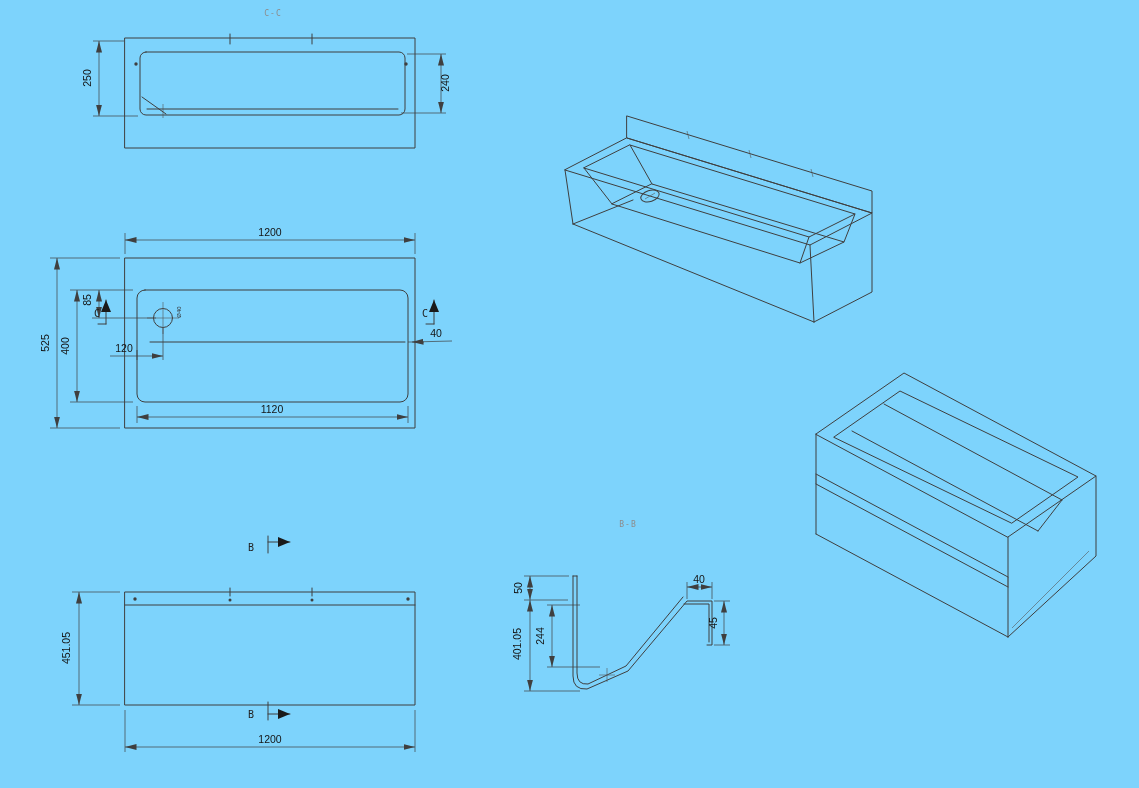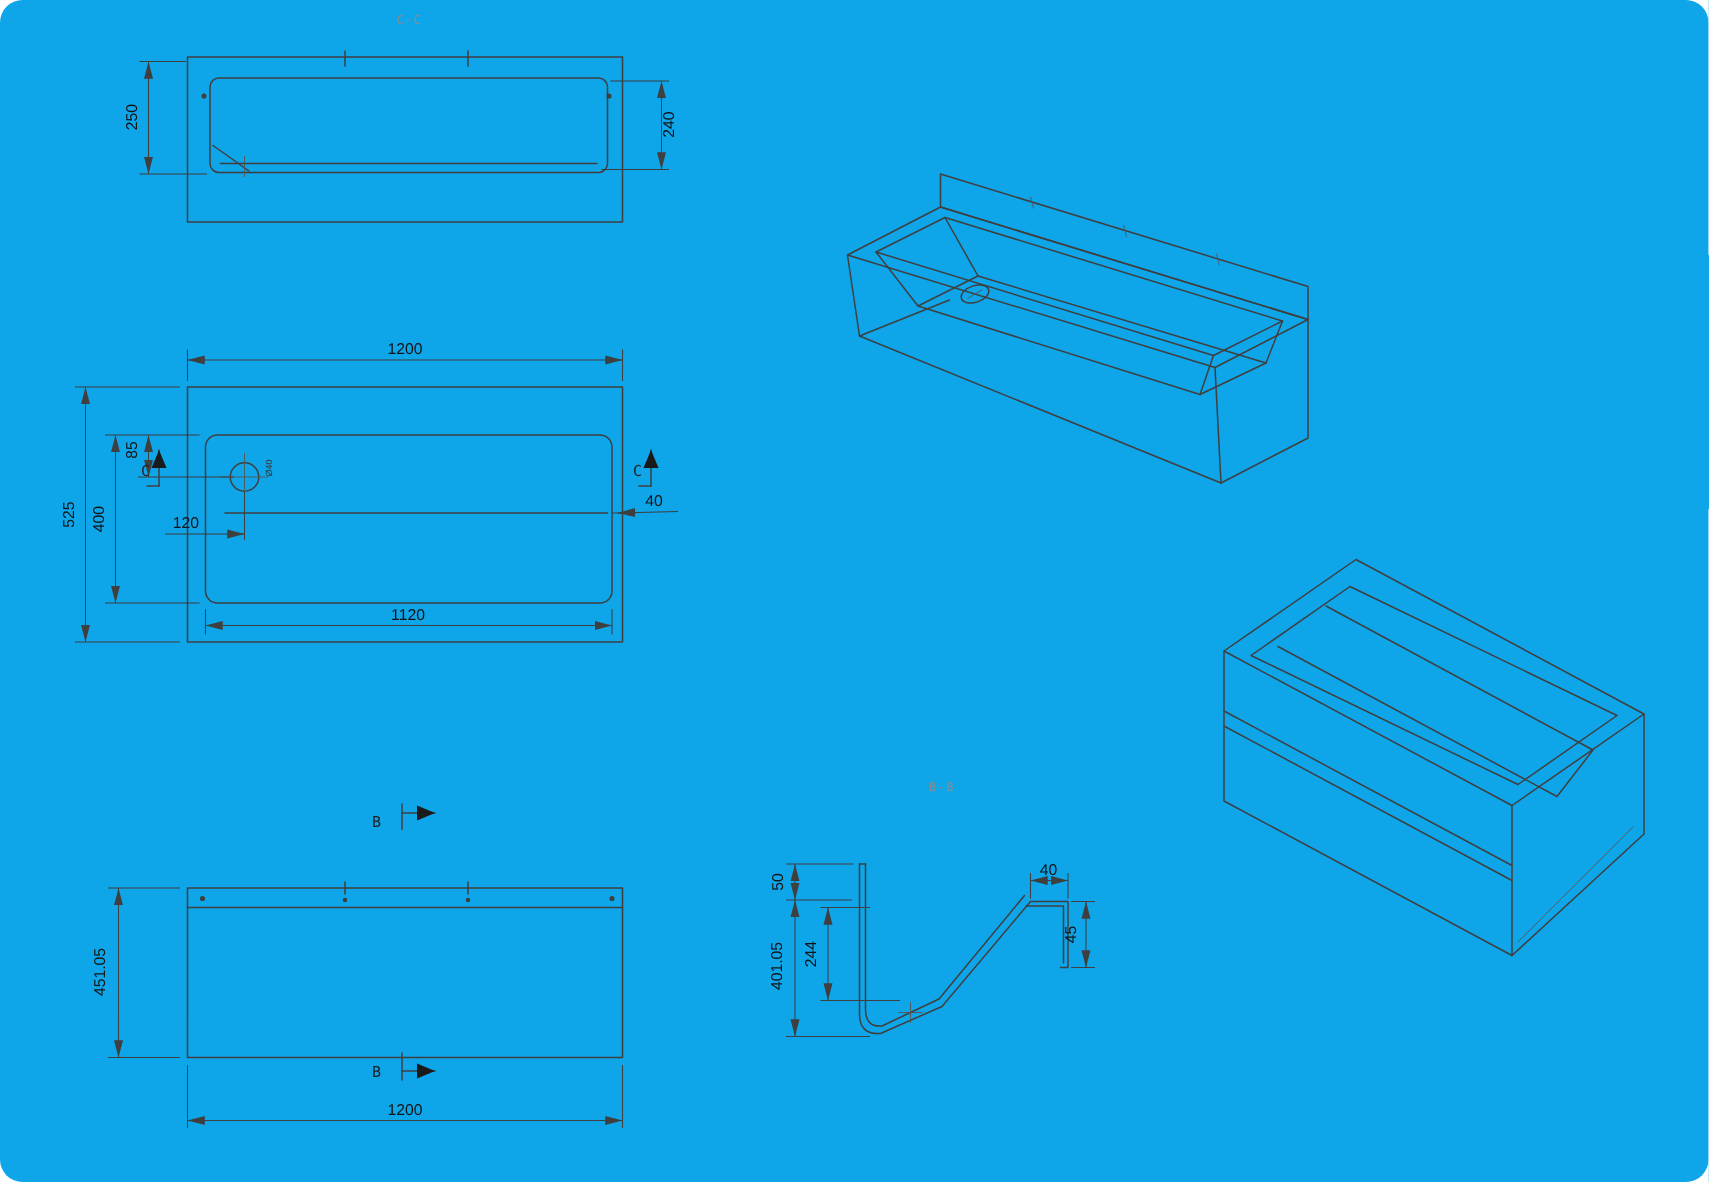--- a/index.html
+++ b/index.html
@@ -1,17 +1,17 @@
 <!DOCTYPE html>
 <html><head>
 <meta charset="utf-8">
 <style>
   html,body{margin:0;padding:0;background:#ffffff;}
-  .canvas{position:relative;width:1139px;height:788px;background:#0ea5e9;overflow:hidden;
-          font-family:"Liberation Sans",sans-serif;border-radius:15px;}
+  .canvas{position:relative;width:1139px;height:788px;background:#7dd3fc;overflow:hidden;
+          font-family:"Liberation Sans",sans-serif;}
   svg{display:block;}
   .ln{fill:none;stroke:#3f3f3f;stroke-width:1;stroke-linejoin:round;stroke-linecap:round;}
   .thin{fill:none;stroke:#555;stroke-width:.6;}
   .dim{fill:none;stroke:#3f3f3f;stroke-width:.7;}
   .dimtxt{font:10.5px "Liberation Sans",sans-serif;fill:#141414;}
   .tinytxt{font:6px "Liberation Sans",sans-serif;fill:#333;}
   .viewtitle{font:8px "DejaVu Sans Mono",monospace;fill:#8c8c8c;letter-spacing:1px;}
   .seclab{font:10px "DejaVu Sans Mono",monospace;fill:#222;}
   .dot{fill:#3f3f3f;stroke:none;}
 </style>

